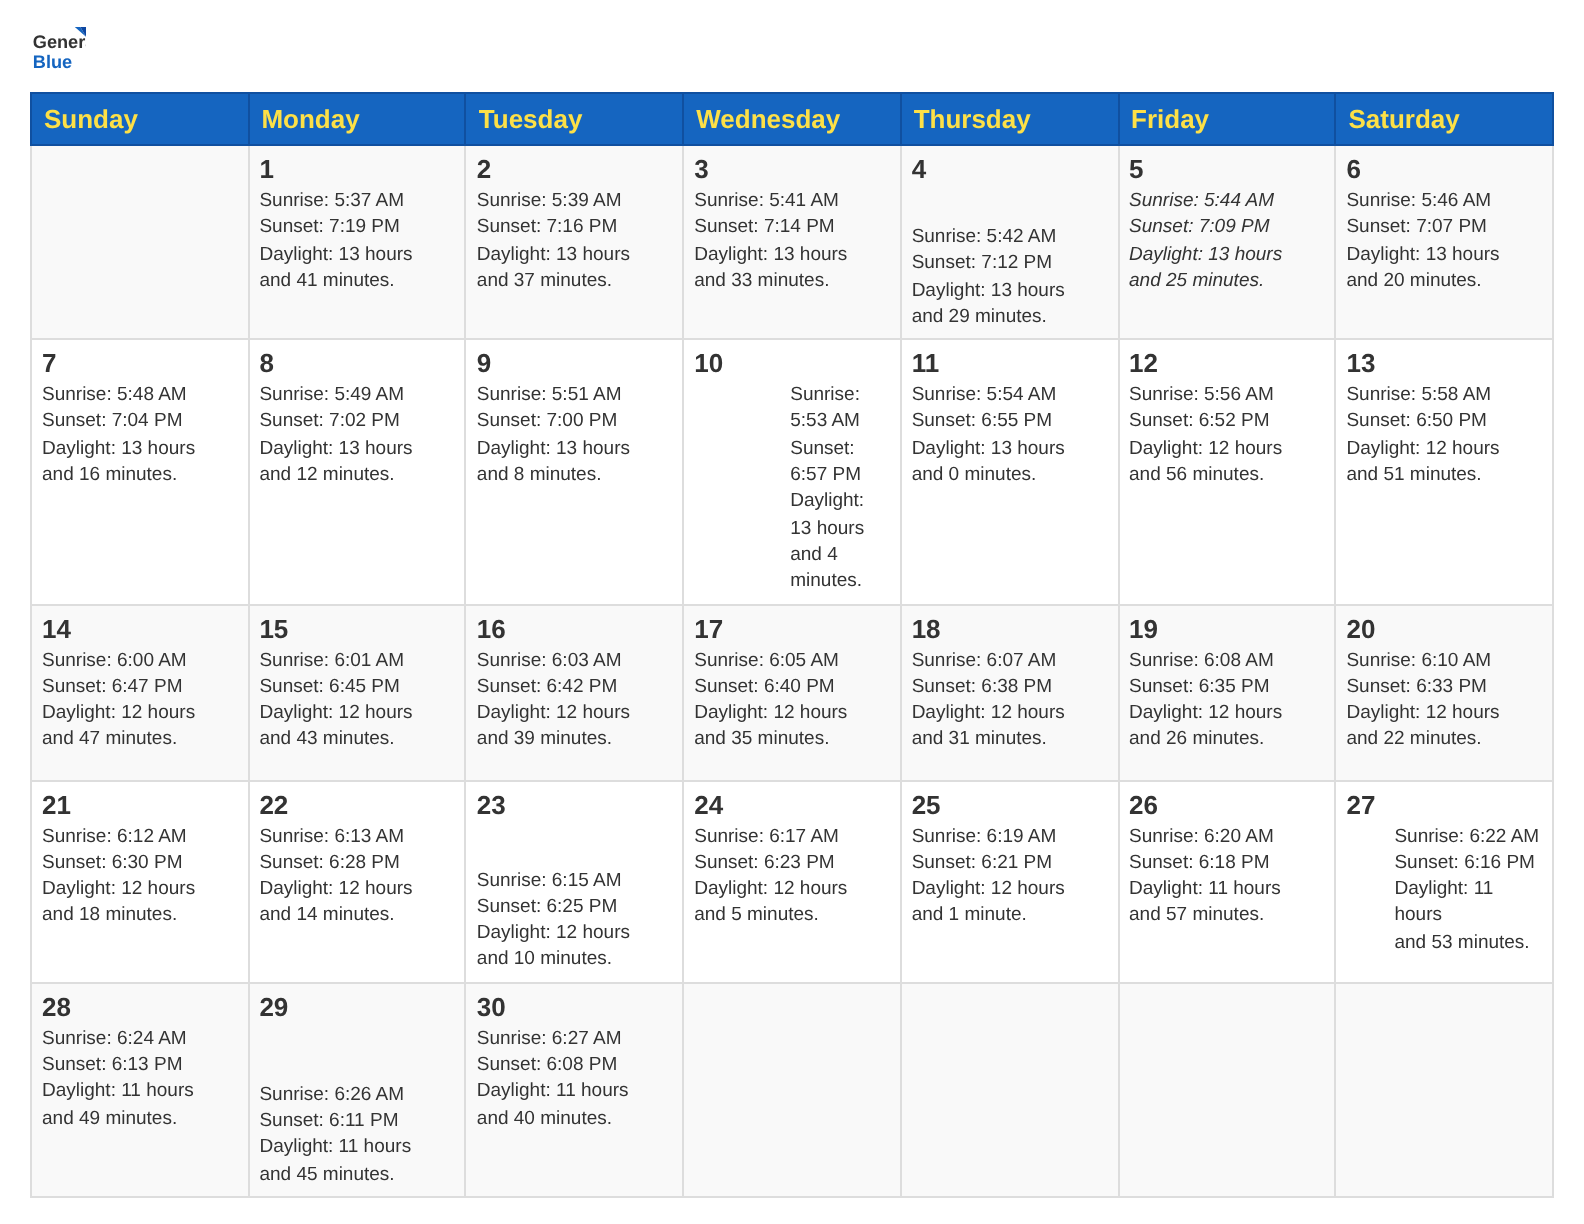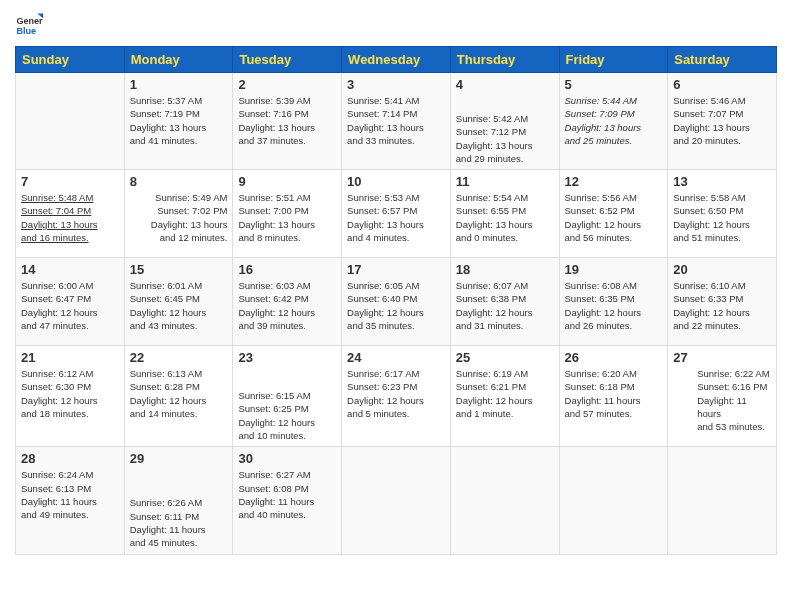--- a/index.html
+++ b/index.html
@@ -155,42 +155,42 @@
             <span class="day-number">6</span>
             <div class="day-info" style="white-space: pre-line;">Sunrise: 5:46 AM
 Sunset: 7:07 PM
 Daylight: 13 hours
 and 20 minutes.</div>
           </td>
         </tr>
         <tr>
           <td>
             <span class="day-number">7</span>
-            <div class="day-info" style="white-space: pre-line; text-decoration: underline;">Sunrise: 5:48 AM
+            <div class="day-info" style="white-space: pre-line;">Sunrise: 5:48 AM
 Sunset: 7:04 PM
 Daylight: 13 hours
 and 16 minutes.</div>
           </td>
           <td>
             <span class="day-number">8</span>
-            <div class="day-info" style="white-space: pre-line; text-align: right;">Sunrise: 5:49 AM
+            <div class="day-info" style="white-space: pre-line;">Sunrise: 5:49 AM
 Sunset: 7:02 PM
 Daylight: 13 hours
 and 12 minutes.</div>
           </td>
           <td>
             <span class="day-number">9</span>
             <div class="day-info" style="white-space: pre-line;">Sunrise: 5:51 AM
 Sunset: 7:00 PM
 Daylight: 13 hours
 and 8 minutes.</div>
           </td>
           <td>
             <span class="day-number">10</span>
-            <div class="day-info" style="white-space: pre-line;">Sunrise: 5:53 AM
+            <div class="day-info" style="white-space: pre-line; margin-left: 48px;">Sunrise: 5:53 AM
 Sunset: 6:57 PM
 Daylight: 13 hours
 and 4 minutes.</div>
           </td>
           <td>
             <span class="day-number">11</span>
             <div class="day-info" style="white-space: pre-line;">Sunrise: 5:54 AM
 Sunset: 6:55 PM
 Daylight: 13 hours
 and 0 minutes.</div>

